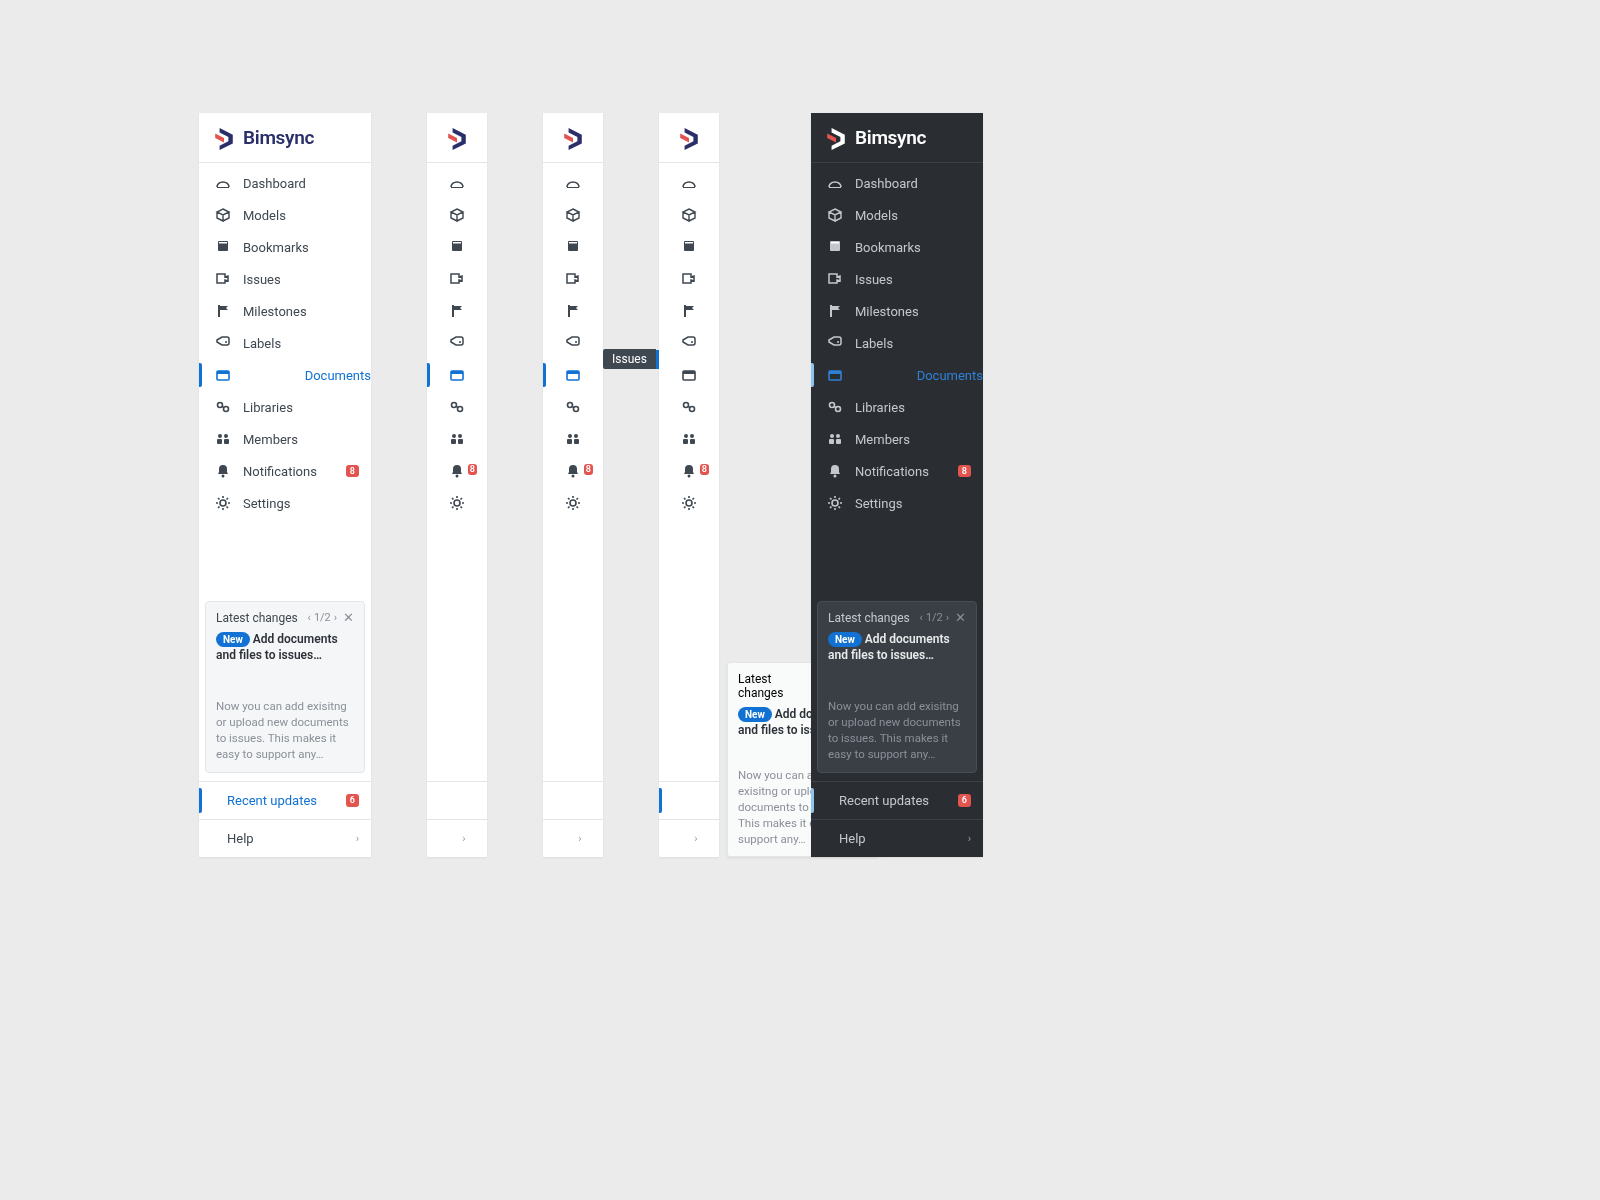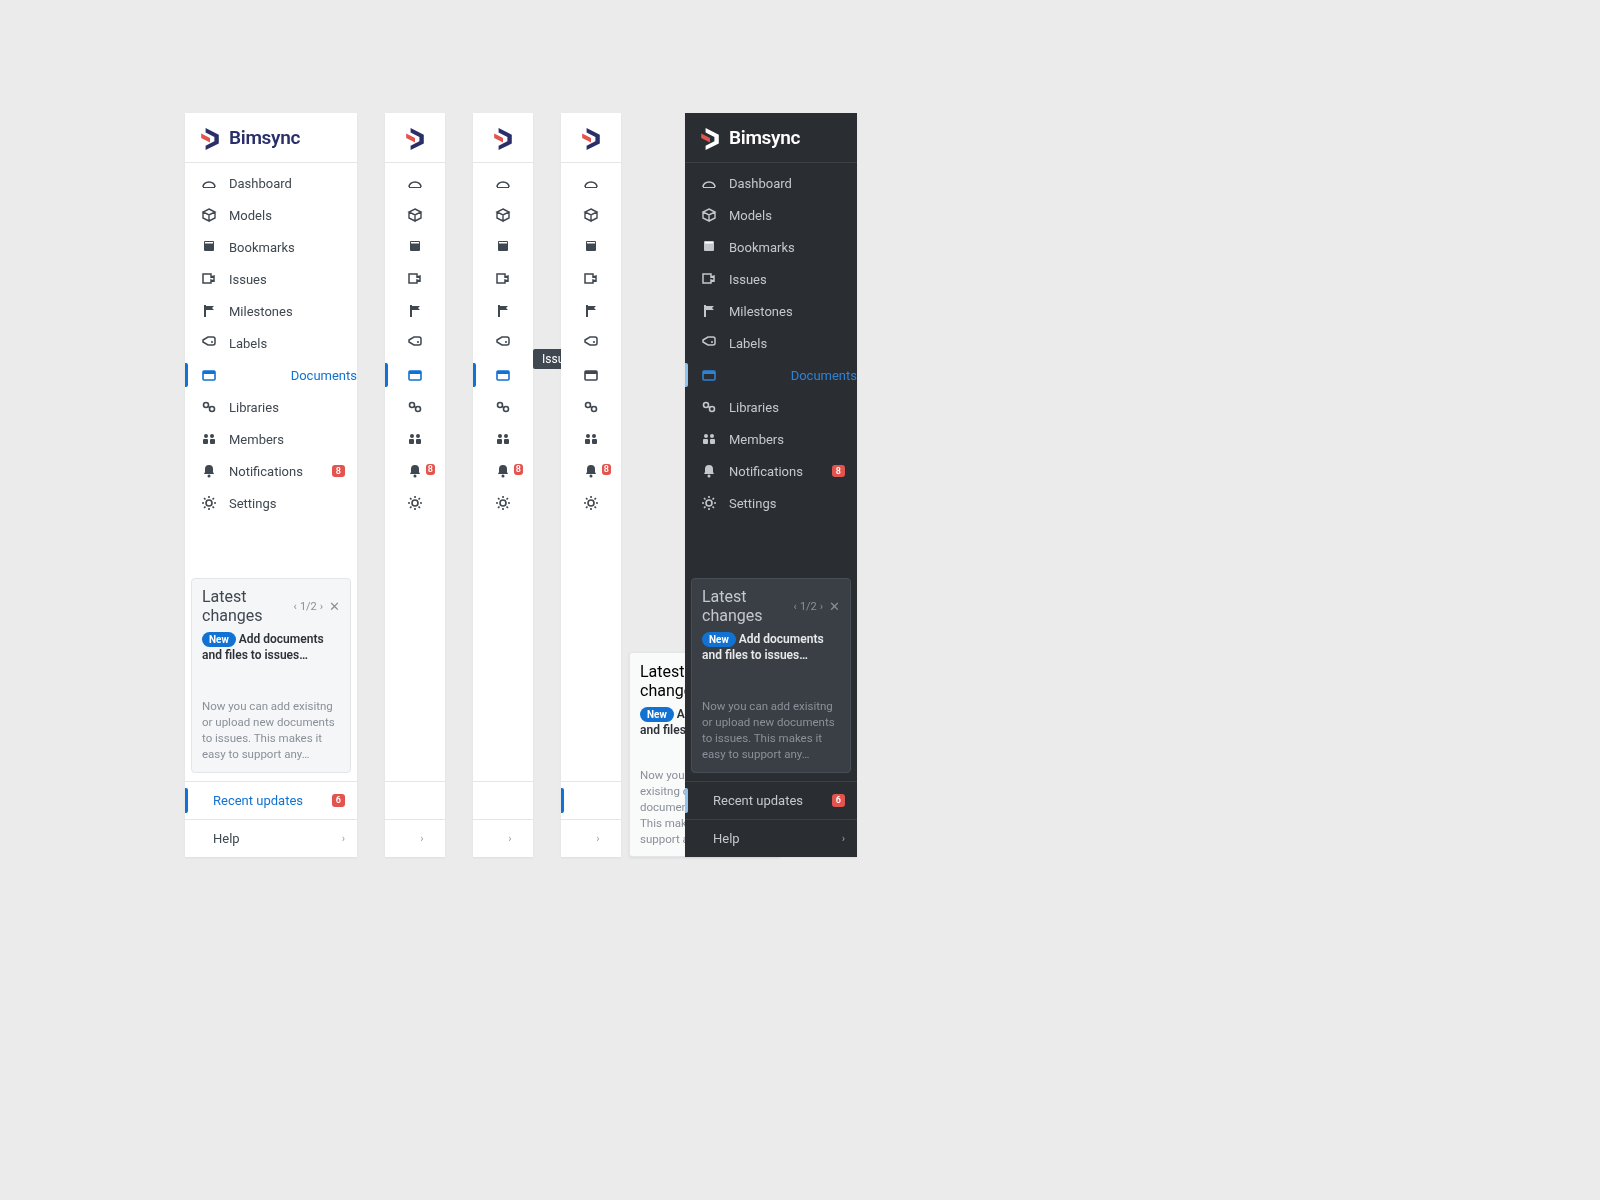--- a/index.html
+++ b/index.html
@@ -5,24 +5,24 @@
   * { box-sizing: border-box; margin: 0; padding: 0; }
   body {
     background: #ebebeb;
     font-family: -apple-system, BlinkMacSystemFont, "Segoe UI", Roboto, Helvetica, Arial, sans-serif;
     width: 1600px;
     height: 1200px;
     position: relative;
   }
   .stage {
     position: absolute;
-    left: 185px;
+    left: 199px;
     top: 113px;
     display: flex;
-    gap: 28px;
+    gap: 56px;
     align-items: flex-start;
   }
   .sidebar {
     background: #ffffff;
     width: 60px;
     height: 744px;
     display: flex;
     flex-direction: column;
     font-size: 13px;
     box-shadow: 0 1px 2px rgba(0,0,0,0.06);
@@ -124,21 +124,21 @@
   .sidebar.dark .card {
     background: #3a3f45;
     border-color: #474d54;
     color: #c4c8cd;
   }
   .card-head {
     display: flex;
     align-items: center;
     gap: 6px;
   }
-  .card-title { flex: 1; font-size: 16px; }
+  .card-title { flex: 1; font-size: 12px; }
   .card-nav { display:flex; align-items:center; gap:3px; color:#8a9099; font-size:11px; }
   .card-close { color:#8a9099; cursor:pointer; font-size:13px; }
   .pill-new {
     background: #1172d3;
     color: #fff;
     font-size: 10px;
     font-weight: 700;
     border-radius: 10px;
     padding: 2px 7px;
     display: inline-block;

